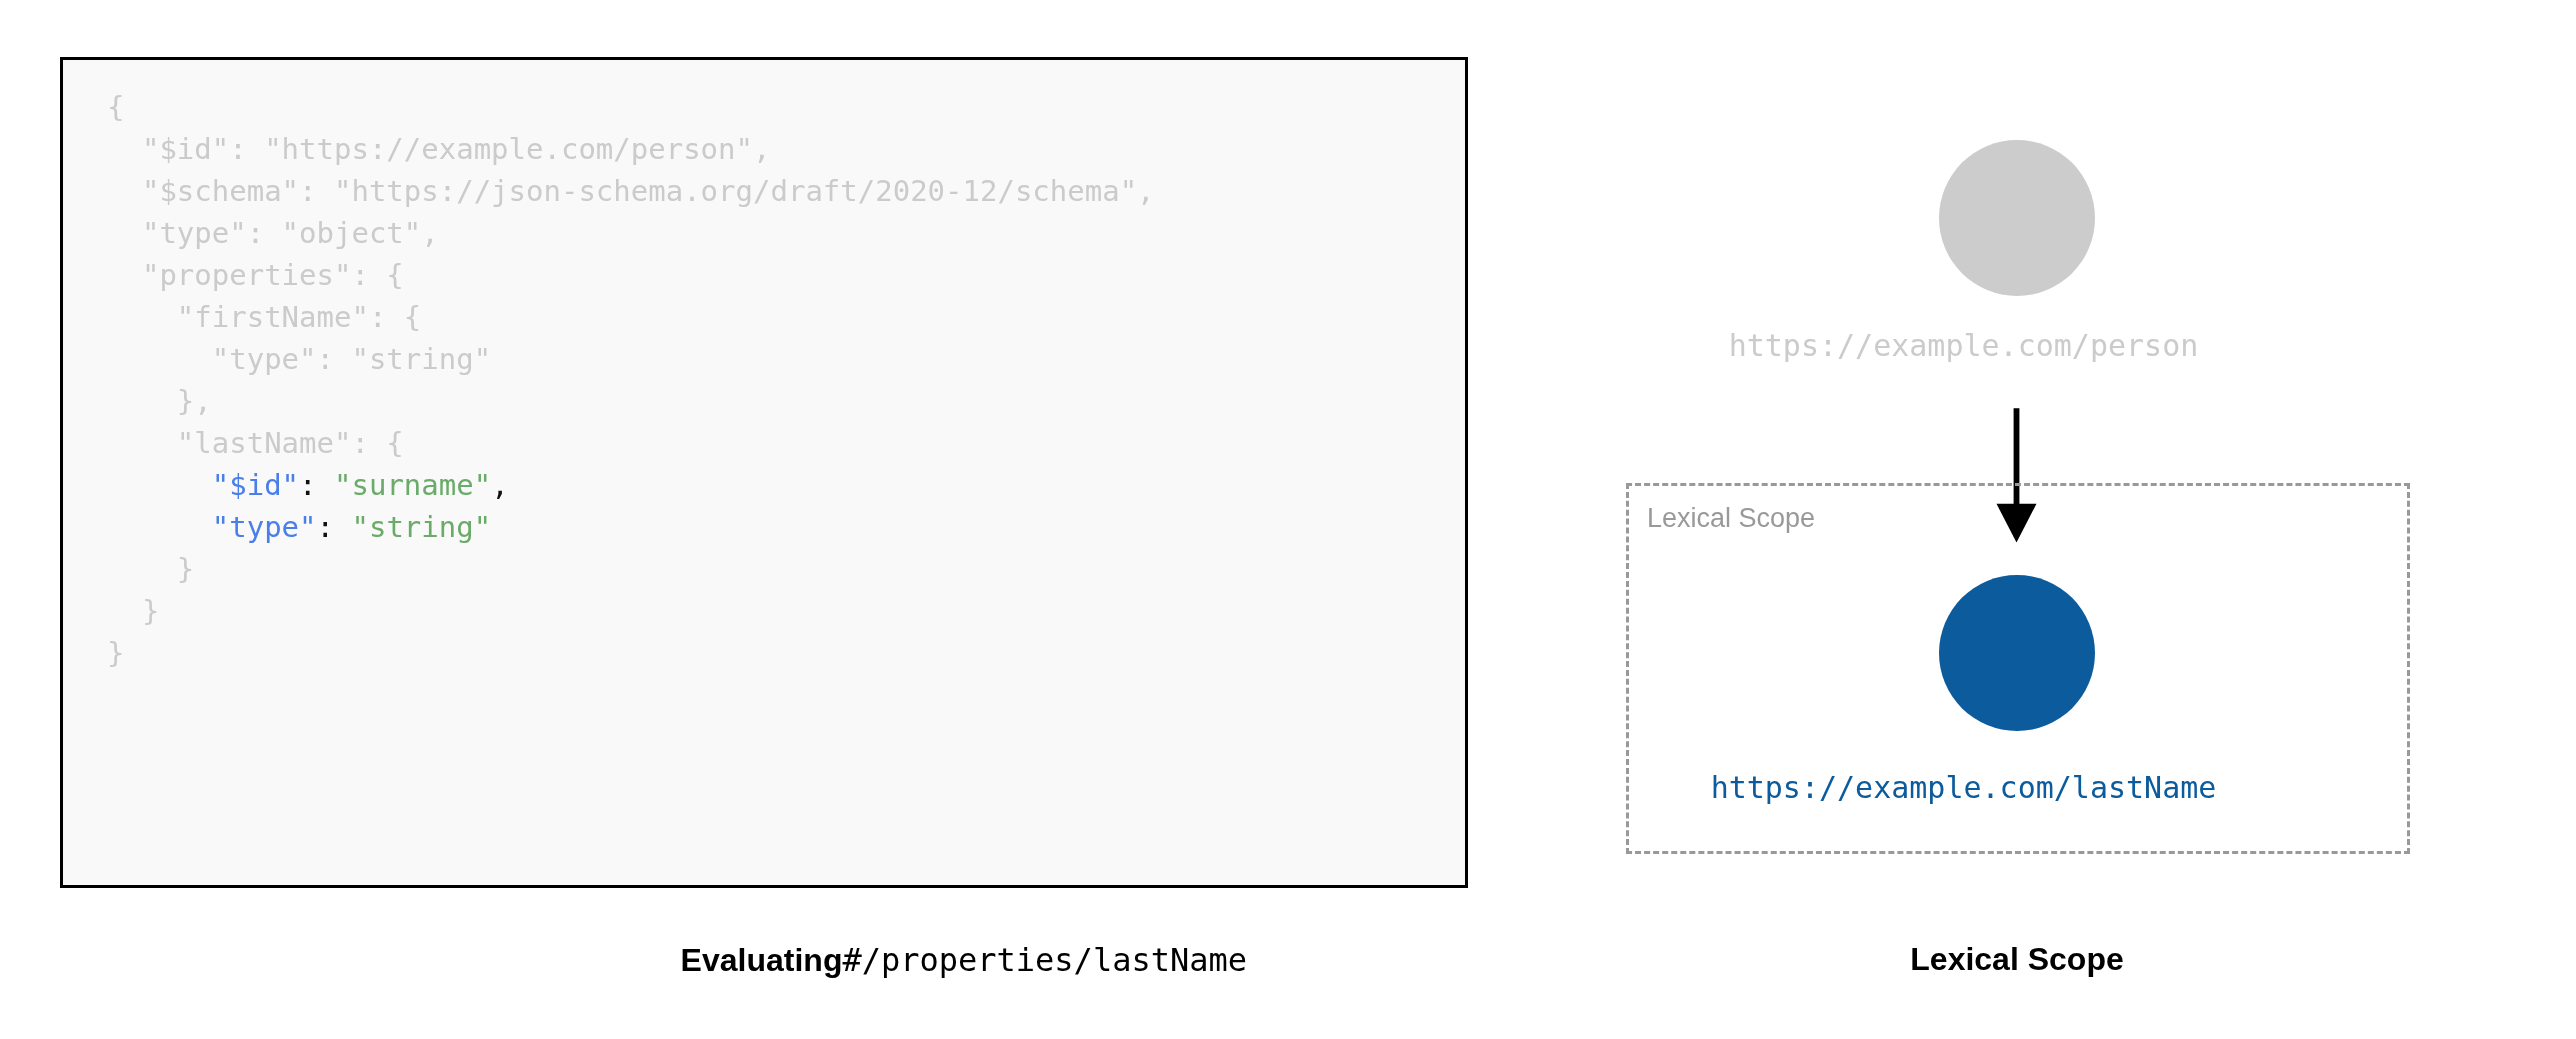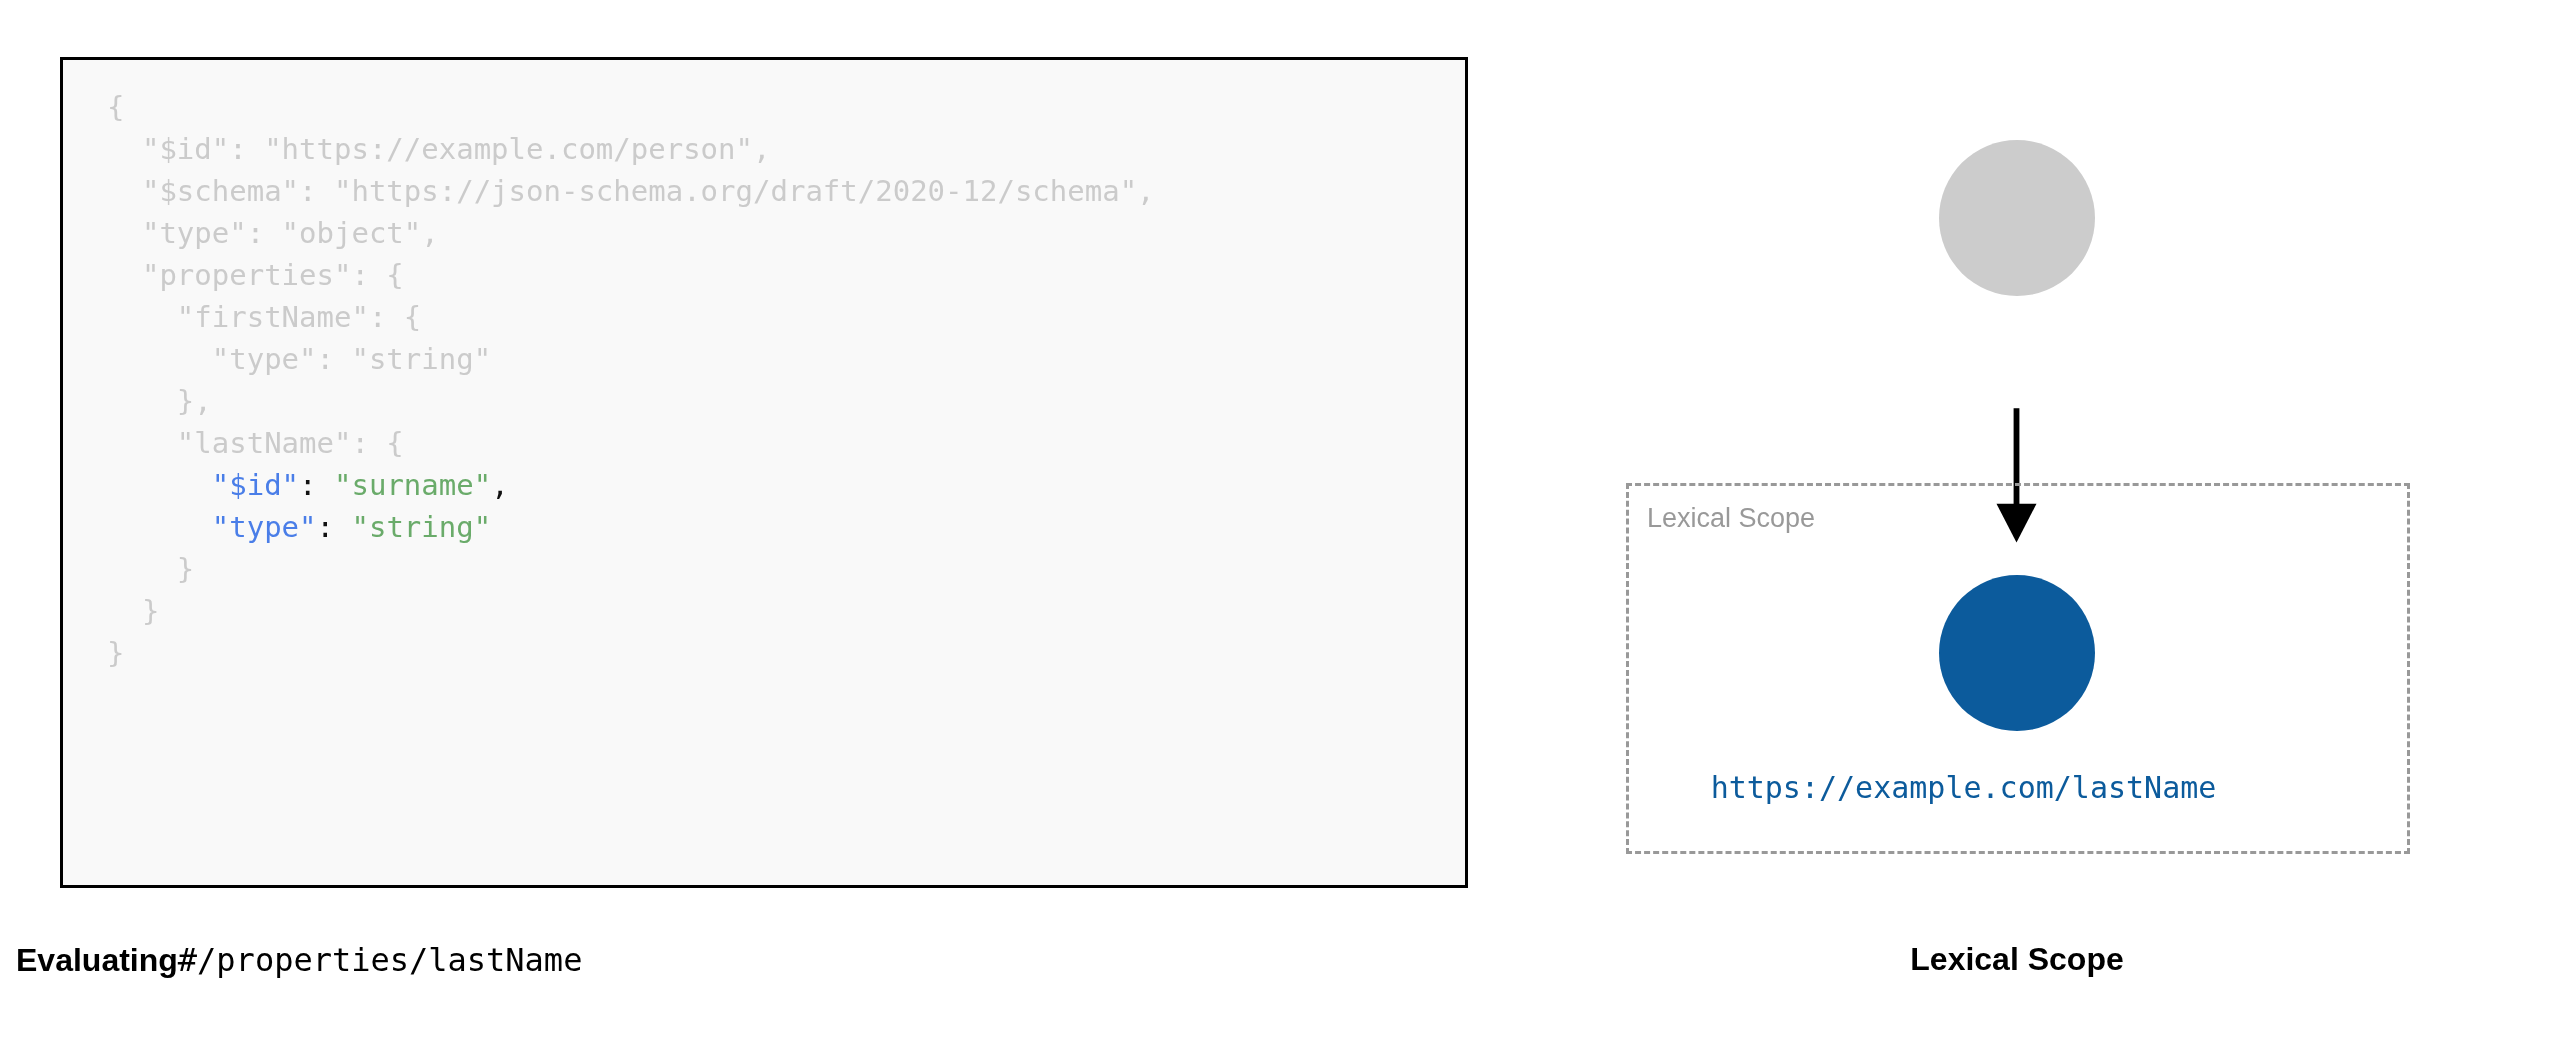--- a/index.html
+++ b/index.html
@@ -47,24 +47,24 @@
     letter-spacing: 0px;
   }
   .code-line { display: block; height: 42px; }
   .dim   { color: #cbcbcb; }
   .key   { color: #4a7ee8; }
   .val   { color: #6aab6a; }
   .punct { color: #111111; }
 
   #left-caption {
     position: absolute;
-    left: 16px;
+    left: 0;
     top: 941px;
     width: 1247px;
-    text-align: left;
+    text-align: right;
     white-space: nowrap;
   }
   #left-caption .cap-bold {
     font-family: "Liberation Sans", sans-serif;
     font-weight: bold;
     font-size: 32px;
     color: #000000;
   }
   #left-caption .cap-mono {
     font-family: "DejaVu Sans Mono", "Liberation Mono", monospace;
@@ -169,20 +169,21 @@
 
   <div id="left-caption">
     <span class="cap-bold">Evaluating</span><span class="cap-mono">#/properties/lastName</span>
   </div>
 
 </div>
 
 <div id="right-panel">
 
   <div id="root-node" class="node-circle"></div>
+  <div id="root-label" class="node-label">https://example.com/person</div>
 
   <svg id="scope-arrow" viewBox="0 0 110 210" xmlns="http://www.w3.org/2000/svg">
     <line x1="55" y1="0" x2="55" y2="170" stroke="#000000" stroke-width="9"></line>
     <polygon points="55,208 24,148 86,148" fill="#000000"></polygon>
   </svg>
 
   <div id="scope-box"></div>
   <div id="scope-box-label">Lexical Scope</div>
 
   <div id="scoped-node" class="node-circle"></div>

